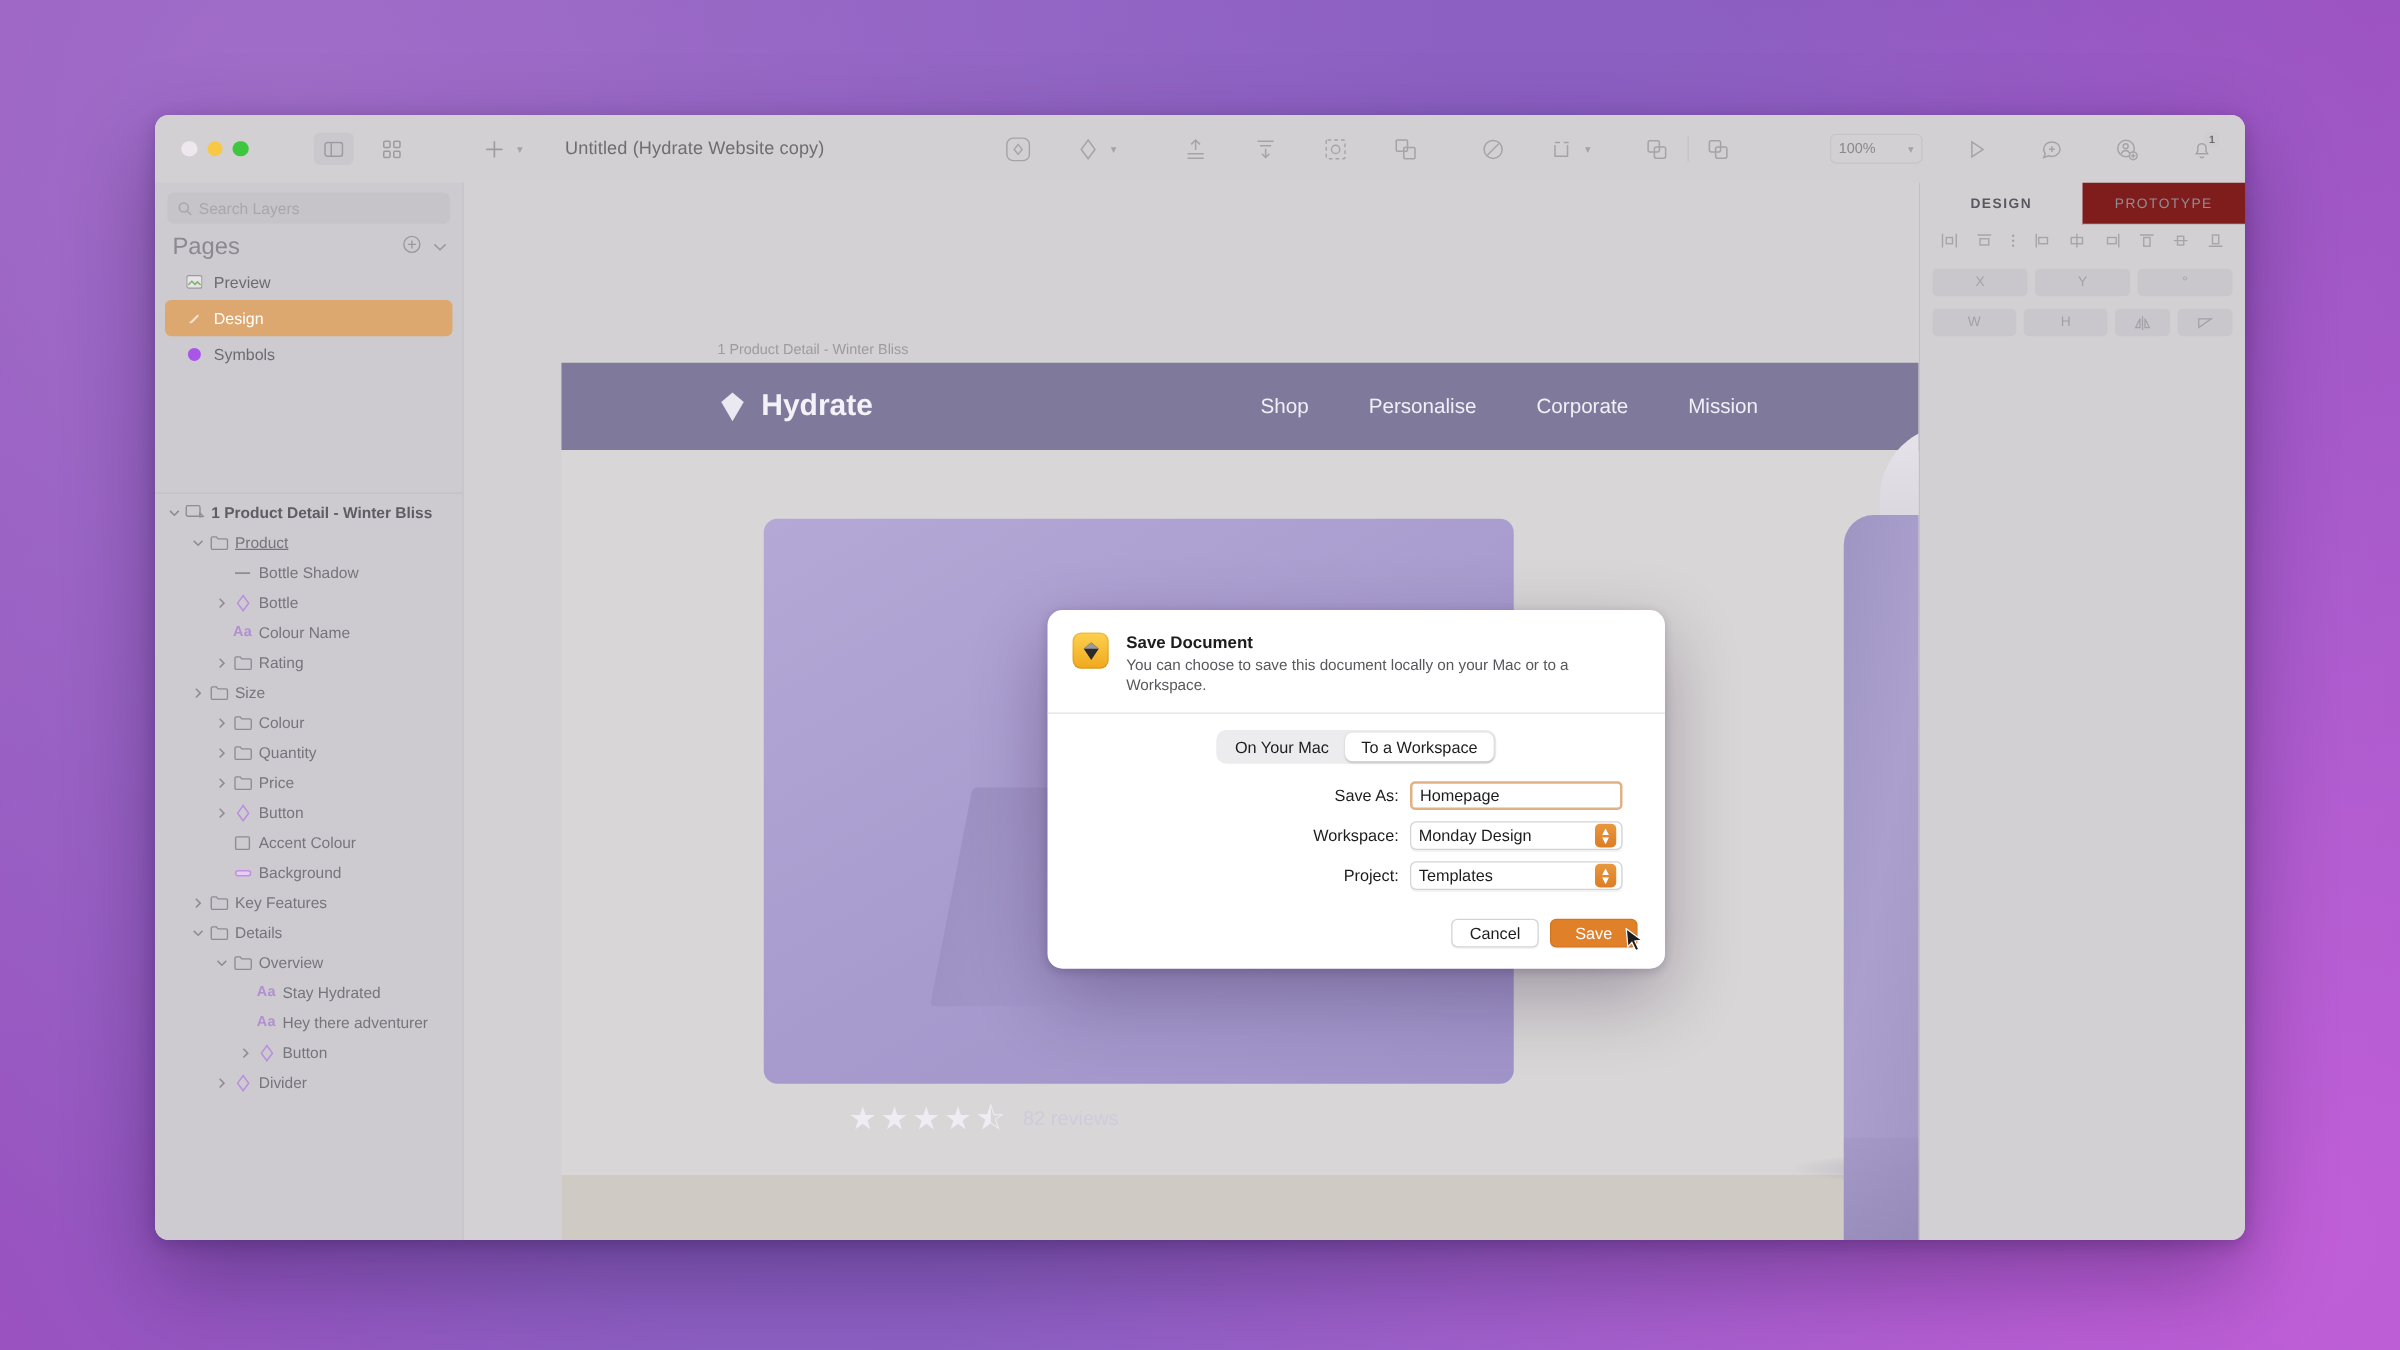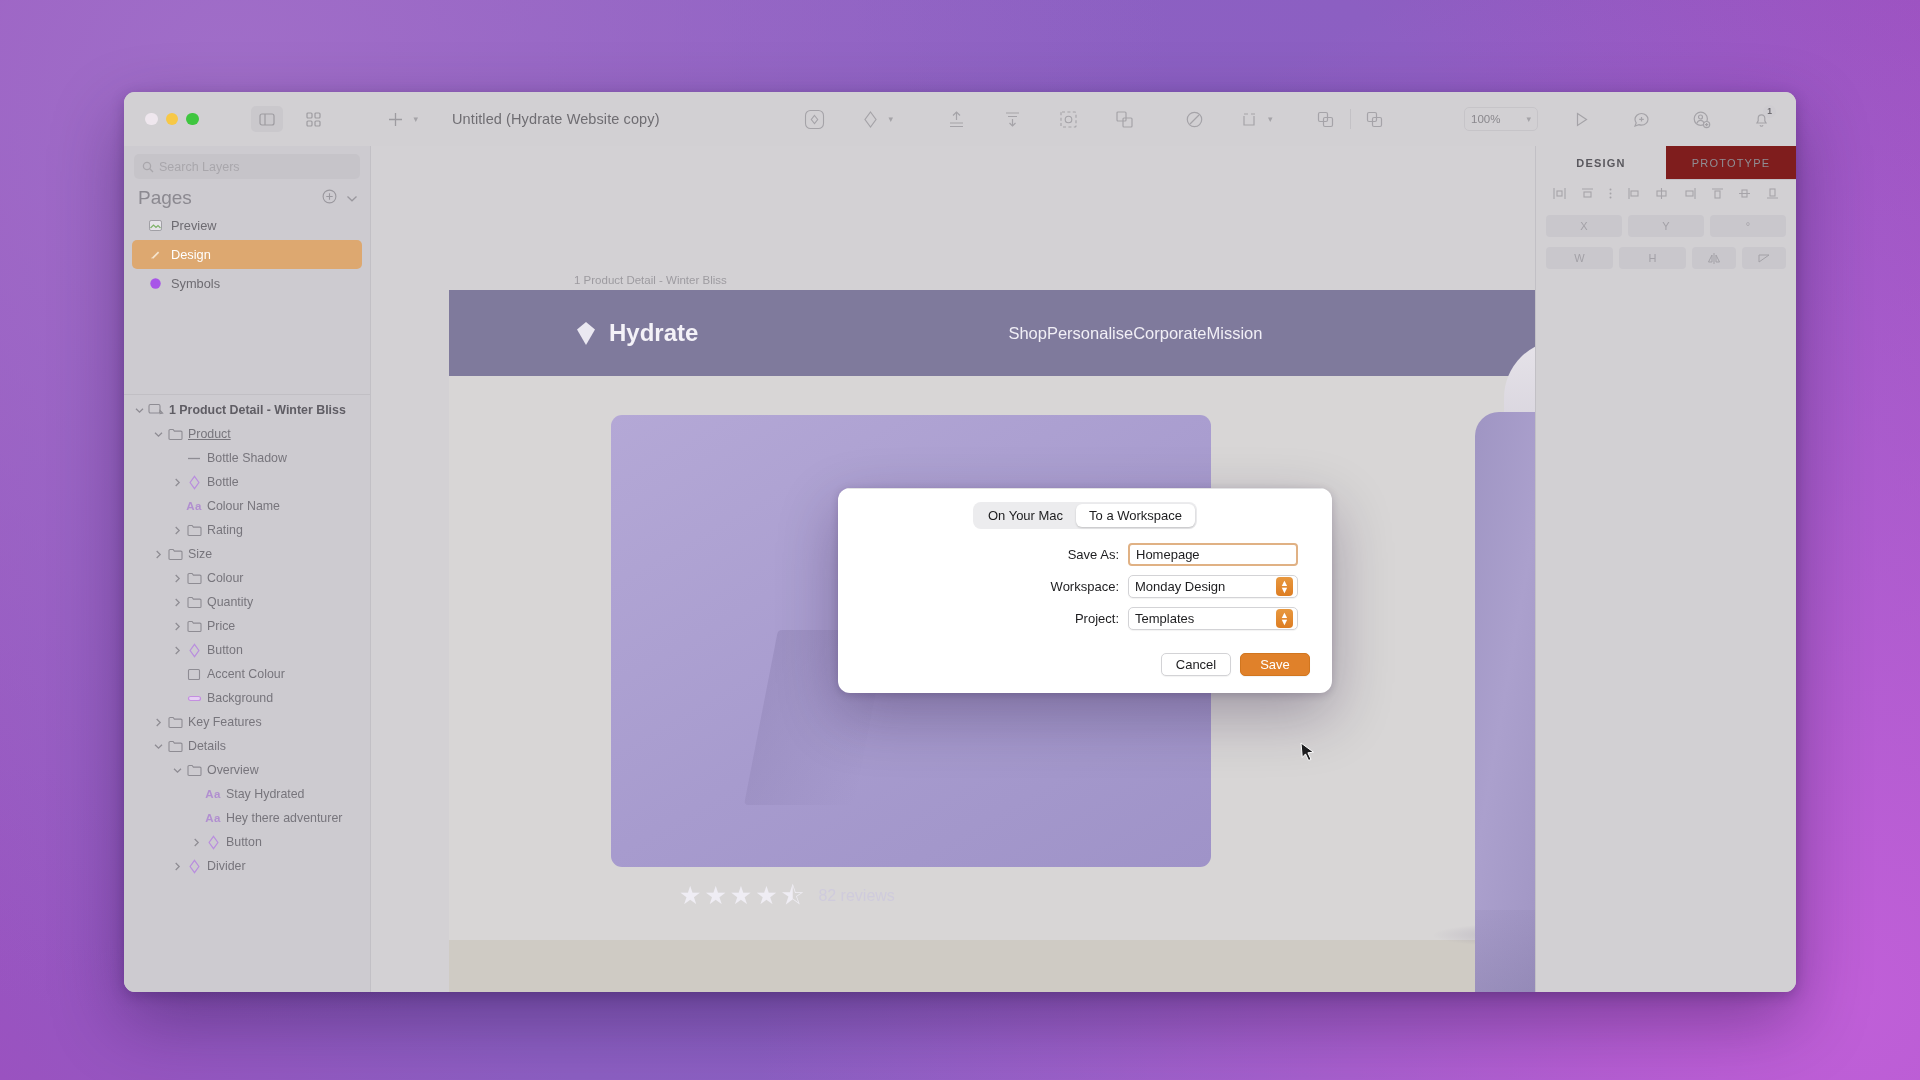--- a/index.html
+++ b/index.html
@@ -119,25 +119,25 @@
   #canvas-wrap { flex: 1; position: relative; background: #d3d1d4; min-width: 0; overflow: hidden; }
   #artboard-label {
     position: absolute; left: 203px; top: 128px;
     font-size: 11.5px; color: #9d9ba0;
   }
   #artboard {
     position: absolute; left: 78px; top: 144px; right: 0; bottom: 0;
     background: #d8d6d6; overflow: hidden;
   }
   #site-header {
-    height: 86px; background: #7f7a9c;
+    height: 70px; background: #7f7a9c;
     display: flex; align-items: center; padding-left: 126px;
   }
   #brand { display: flex; align-items: center; gap: 12px; color: #f4f2f8; font-size: 24px; font-weight: 700; }
-  #nav { display: flex; margin-left: 310px; }
+  #nav { display: flex; gap: 48px; margin-left: 310px; }
   #nav span { color: #f1eff6; font-size: 16.5px; }
 
   #hero { position: absolute; left: 0; top: 86px; right: 0; bottom: 0; }
   #hero-card {
     position: absolute; left: 162px; top: 39px; width: 600px; height: 452px;
     background: linear-gradient(150deg,#b2a6d4 0%,#a79 acd 40%,#a095ca 100%);
     background: linear-gradient(150deg,#b4a8d6 0%,#a79bce 55%,#9f93c8 100%);
     border-radius: 11px;
   }
   #hero-card::after{
@@ -800,20 +800,32 @@
         <div class="field mini">
           <svg width="14" height="13" viewBox="0 0 14 13" fill="none" stroke="#a3a1a7" stroke-width="1">
               <path d="M2 3h10l-10 7z"></path>
             </svg>
         </div>
       </div>
     </div>
   </div>
 
   <div id="save-sheet">
+    <div id="sheet-head">
+      <div id="sheet-icon">
+        <svg width="20" height="20" viewBox="0 0 20 20">
+          <path d="M10 3l6 5-6 9-6-9z" fill="#2b2b2b"></path>
+          <path d="M10 3l6 5H4z" fill="#9a9a9a"></path>
+        </svg>
+      </div>
+      <div>
+        <div id="sheet-title">Save Document</div>
+        <div id="sheet-sub">You can choose to save this document locally on your Mac or to a Workspace.</div>
+      </div>
+    </div>
 
     <div id="sheet-rule"></div>
 
     <div id="seg-wrap">
       <div id="segmented">
         <div class="seg">On Your Mac</div>
         <div class="seg active">To a Workspace</div>
       </div>
     </div>
 

